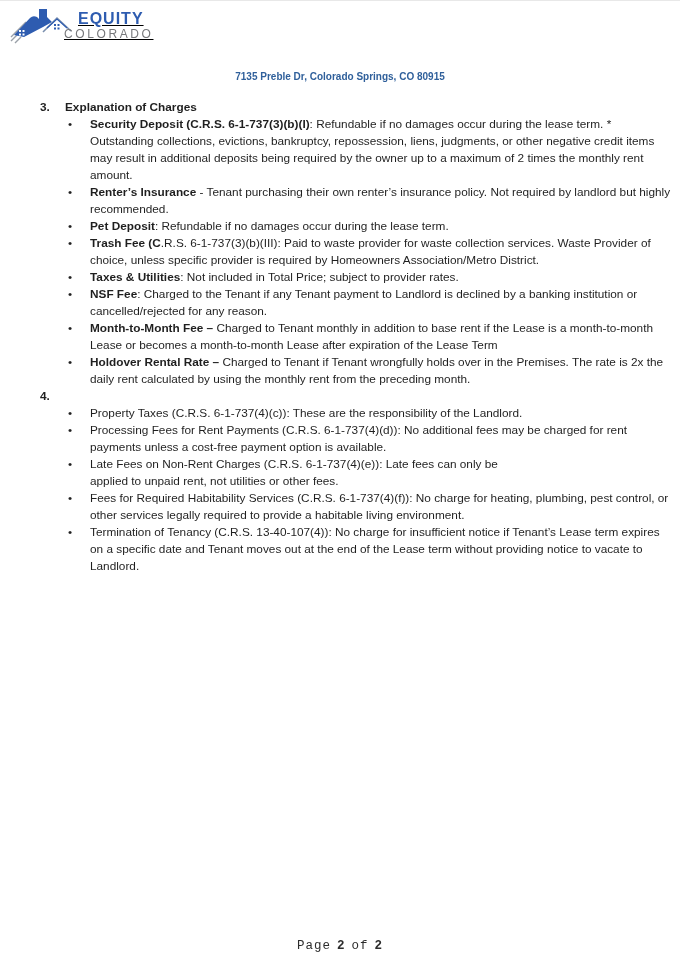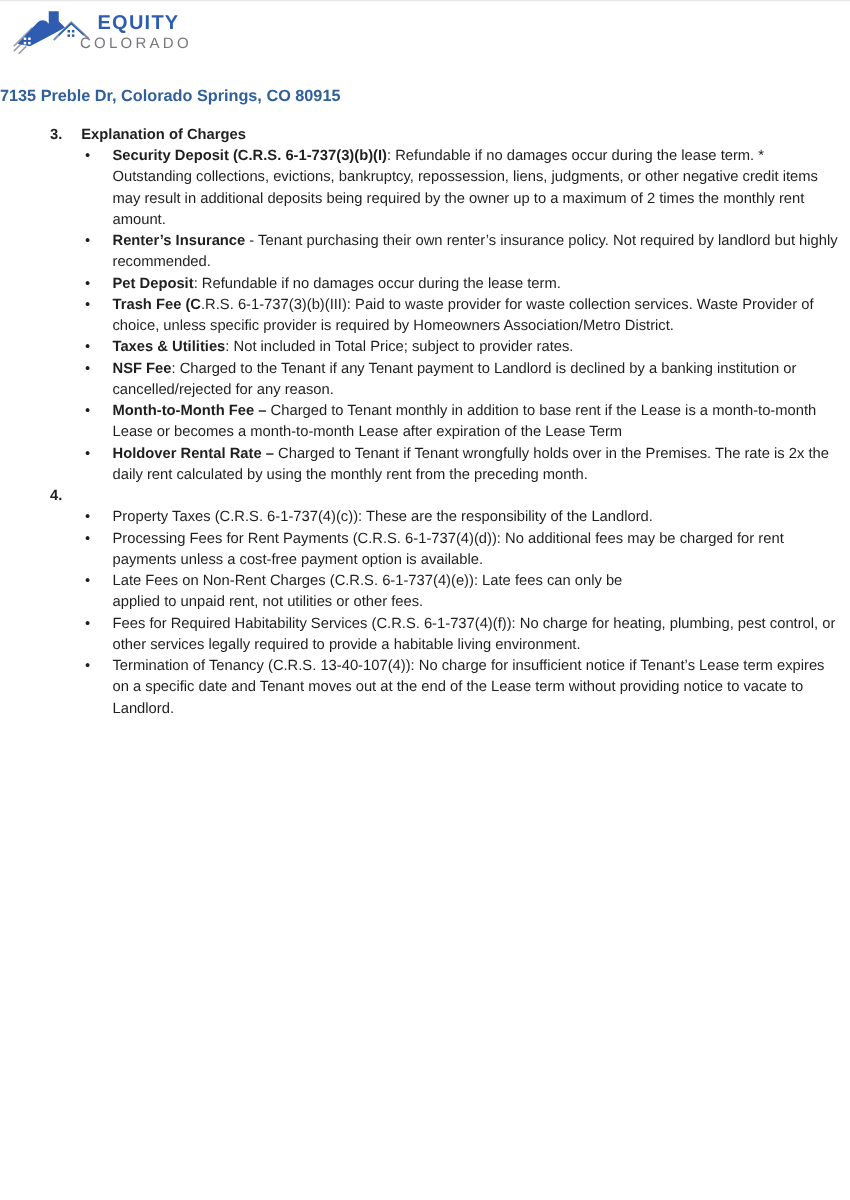--- a/index.html
+++ b/index.html
@@ -16,21 +16,21 @@
 
   
   .header {
     display: flex;
     justify-content: space-between;
     align-items: flex-start;
     padding: 4px 8px 0 10px;
   }
   .logo { display: flex; align-items: flex-start; }
   .logo svg { display: block; }
-  .logo-text { margin-left: 6px; margin-top: 6px; }
+  .logo-text { margin-left: 6px; margin-top: 6px; text-decoration: underline; }
   .logo-equity {
     font-weight: 700;
     font-size: 16px;
     letter-spacing: 1px;
     color: #2e5cb0;
     line-height: 16px;
   }
   .logo-colorado {
     font-size: 12px;
     letter-spacing: 2.6px;
@@ -43,21 +43,22 @@
     font-family: "Liberation Serif", serif;
     font-size: 12.5px;
     line-height: 14.5px;
     color: #2b4d9e;
     padding-top: 2px;
   }
 
   
   .title {
     margin-top: 21px;
-    font-size: 13px;
+    text-align: center;
+    font-size: 10px;
     font-weight: 700;
     color: #30609b;
     line-height: 17px;
   }
 
   
   .content {
     margin-top: 14px;
     padding-left: 40px;
     padding-right: 8px;
@@ -189,14 +190,17 @@
         <div class="bullet-text"><span class="rest">Fees for Required Habitability Services (C.R.S. 6-1-737(4)(f)): No charge for heating, plumbing, pest control, or other services legally required to provide a habitable living environment.</span></div>
       </div>
       <div class="bullet-row">
         <span class="bullet-glyph"></span>
         <div class="bullet-text"><span class="rest">Termination of Tenancy (C.R.S. 13-40-107(4)): No charge for insufficient notice if Tenant’s Lease term expires on a specific date and Tenant moves out at the end of the Lease term without providing notice to vacate to Landlord.</span></div>
       </div>
     </div>
 
   </div>
 
+  <div class="footer">
+    <span>Page</span><b>2</b><span>of</span><b>2</b>
+  </div>
 
 </div>
 
 </body></html>

